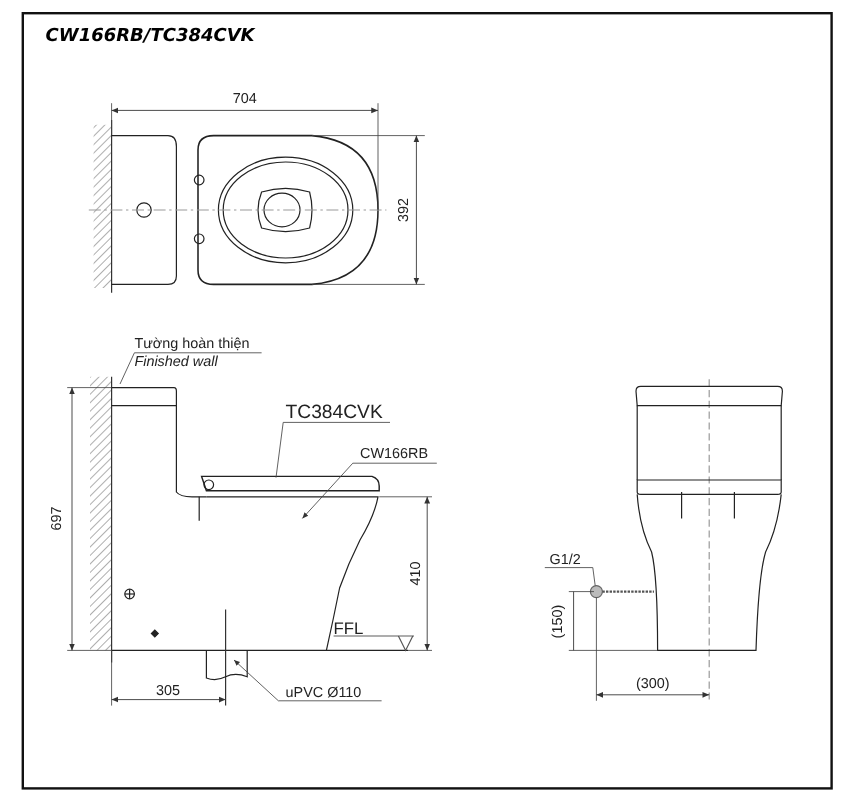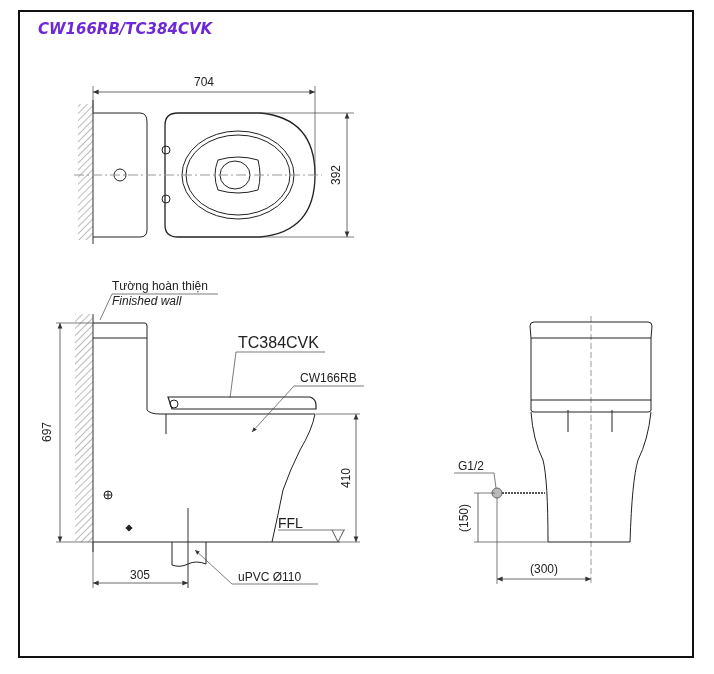--- a/index.html
+++ b/index.html
@@ -1,18 +1,18 @@
 <!DOCTYPE html>
 <html><head>
   <meta charset="utf-8">
   <style>
     html, body { margin: 0; padding: 0; background: #ffffff; }
     body { width: 714px; height: 674px; position: relative; overflow: hidden; font-family: "Liberation Sans", sans-serif; }
     .frame { position: absolute; left: 18px; top: 10px; width: 676px; height: 648px; border: 2px solid #111; box-sizing: border-box; }
-    .title { position: absolute; left: 38px; top: 20px; font-family: "DejaVu Sans", sans-serif; font-weight: bold; font-style: italic; font-size: 15px; color: #6d28d9; }
+    .title { position: absolute; left: 38px; top: 20px; font-family: "DejaVu Sans", sans-serif; font-weight: bold; font-style: italic; font-size: 15px; color: #000000; }
     svg { position: absolute; left: 0; top: 0; }
     .lbl { font-family: "Liberation Sans", sans-serif; fill: #222; }
   </style>
 </head>
 <body>
 
 <div class="frame"></div>
 <div class="title">CW166RB/TC384CVK</div>
 
 <svg width="714" height="674" viewBox="0 0 714 674">

